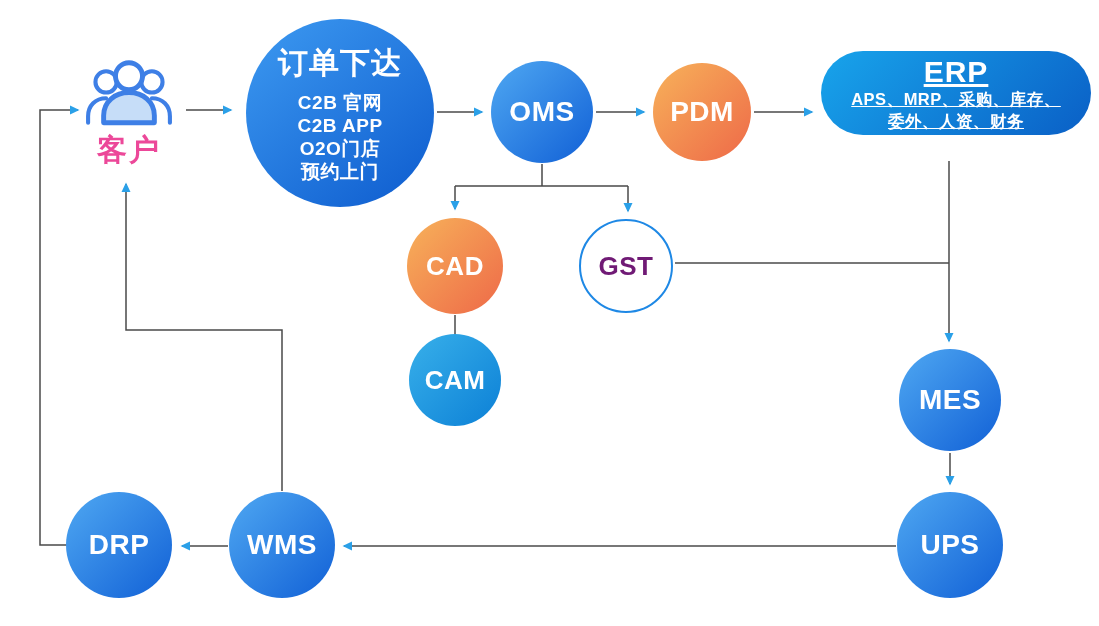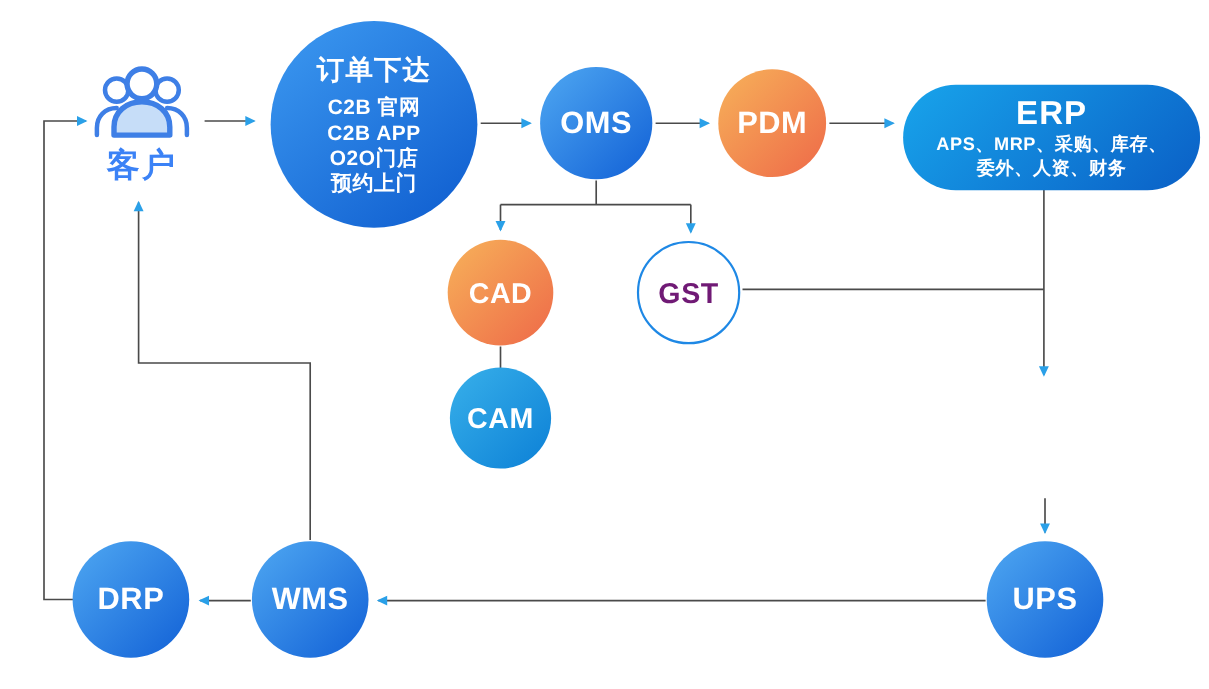--- a/index.html
+++ b/index.html
@@ -15,28 +15,28 @@
   .circle { border-radius:50%; }
   .grad-blue   { background:linear-gradient(135deg,#4FA8F2 0%,#1160D6 100%); }
   .grad-order  { background:linear-gradient(140deg,#3D9AF1 0%,#0D5BCE 100%); }
   .grad-cam    { background:linear-gradient(135deg,#38B0EA 0%,#0C80D6 100%); }
   .grad-orange { background:linear-gradient(135deg,#F7B25A 0%,#EE6948 100%); }
   .grad-erp    { background:linear-gradient(135deg,#18A4EB 0%,#0A5FC6 100%); }
   .gst-style   { background:#ffffff; border:2px solid #1E88E5; color:#701a75; }
   .lbl-lg { font-size:28px; letter-spacing:0.5px; }
   .lbl-md { font-size:26px; letter-spacing:0.5px; }
   .col { flex-direction:column; }
-  .order-title { font-size:25px; letter-spacing:1px; margin-bottom:7px;text-align:right; }
+  .order-title { font-size:30px; letter-spacing:1px; margin-bottom:7px;text-align:right; }
   .order-line  { font-size:19px; line-height:23px; letter-spacing:0.5px; }
   .erp-title   { font-size:30px; line-height:33px; letter-spacing:1px; }
   .erp-sub     { font-size:16.5px; line-height:22px; letter-spacing:0.5px; }
   .customer-icon-box { position:absolute; left:84px; top:54px; width:90px; height:82px; }
   .customer-label {
     position:absolute; left:78px; top:130px; width:102px; text-align:center;
-    font-size:30px; font-weight:bold; color:#3b82f6; letter-spacing:2px;
+    font-size:30px; font-weight:bold; color:#ec4899; letter-spacing:2px;
   }
 </style>
 </head>
 <body>
 
 <div class="stage">
 
   <svg class="wires" viewBox="0 0 1099 626">
     <defs>
       <marker id="arrow" viewBox="0 0 12 12" refX="9.5" refY="6" markerWidth="12" markerHeight="12" markerUnits="userSpaceOnUse" orient="auto">
@@ -85,38 +85,41 @@
   </div>
 
   <div class="node circle grad-blue lbl-lg" style="left:491px; top:61px; width:102px; height:102px;text-align:right;">
     <span>OMS</span>
   </div>
 
   <div class="node circle grad-orange lbl-lg" style="left:653px; top:63px; width:98px; height:98px;">
     <span>PDM</span>
   </div>
 
-  <div class="node grad-erp col" style="left:821px; top:77px; width:270px; height:96px; border-radius:49px;">
+  <div class="node grad-erp col" style="left:821px; top:51px; width:270px; height:84px; border-radius:49px;text-decoration:underline;">
     <div class="erp-title">ERP</div>
     <div class="erp-sub">APS、MRP、采购、库存、</div>
     <div class="erp-sub">委外、人资、财务</div>
   </div>
 
   <div class="node circle grad-orange lbl-md" style="left:407px; top:218px; width:96px; height:96px;">
     <span>CAD</span>
   </div>
 
   <div class="node circle gst-style lbl-md" style="left:579px; top:219px; width:94px; height:94px;">
     <span>GST</span>
   </div>
 
   <div class="node circle grad-cam lbl-md" style="left:409px; top:334px; width:92px; height:92px;">
     <span>CAM</span>
   </div>
 
+  <div class="node circle grad-blue lbl-lg" style="left:899px; top:349px; width:102px; height:102px;">
+    <span>MES</span>
+  </div>
 
   <div class="node circle grad-blue lbl-lg" style="left:897px; top:492px; width:106px; height:106px;justify-content:center;">
     <span>UPS</span>
   </div>
 
   <div class="node circle grad-blue lbl-lg" style="left:229px; top:492px; width:106px; height:106px;">
     <span>WMS</span>
   </div>
 
   <div class="node circle grad-blue lbl-lg" style="left:66px; top:492px; width:106px; height:106px;">

